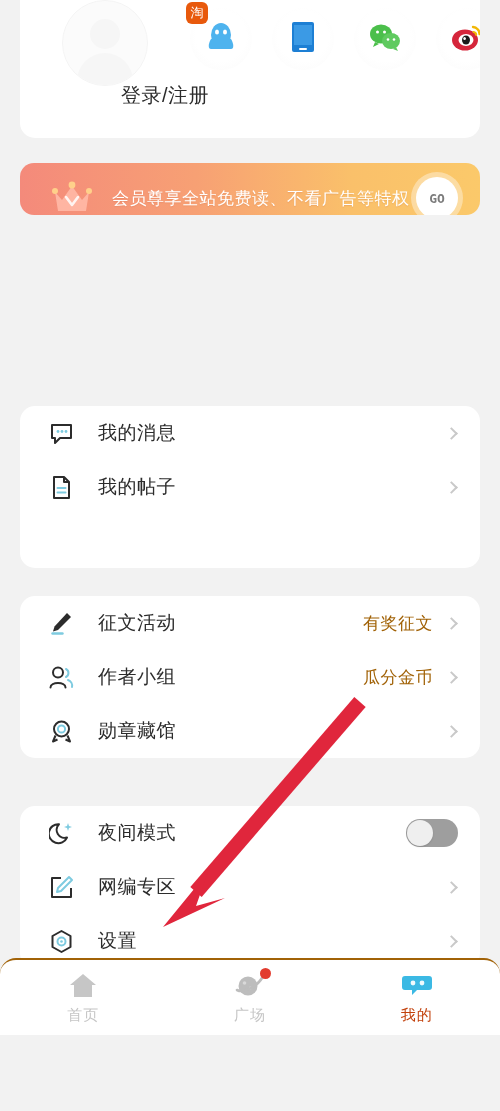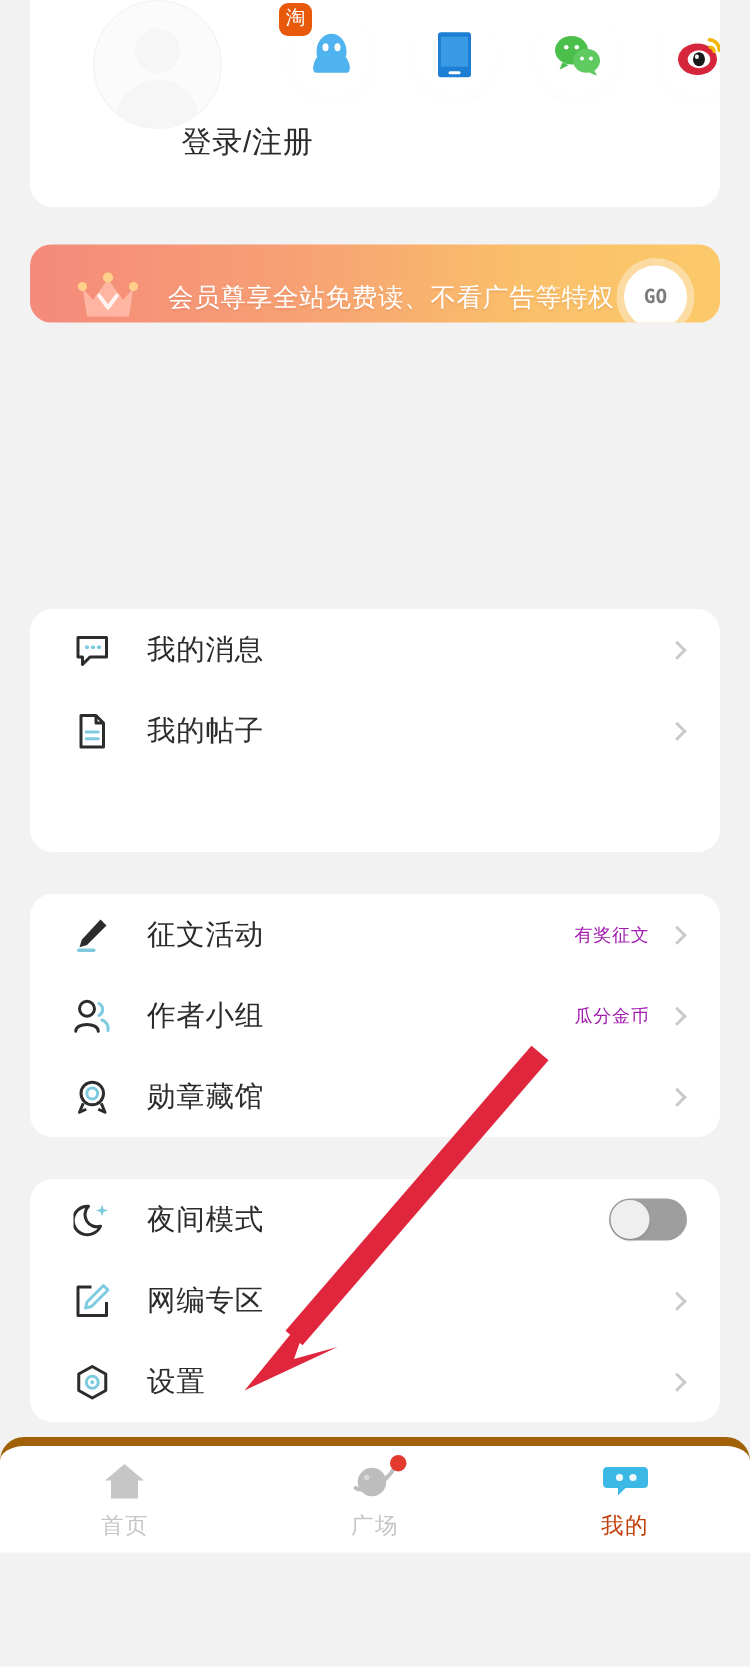--- a/index.html
+++ b/index.html
@@ -93,40 +93,40 @@
     background: #fff;
     box-shadow: 0 0 0 5px rgba(255,255,255,.38);
     display: flex; align-items: center; justify-content: center;
     font-size: 13px; font-weight: bold; color: #7c7c7c;
     font-family: "DejaVu Sans Mono", monospace;
   }
 
   
   #menu-card-1 { top: 406px; height: 162px; text-align: right; }
   #menu-card-2 { top: 596px; height: 162px; }
-  #menu-card-3 { top: 786px; height: 162px; }
+  #menu-card-3 { top: 806px; height: 162px; }
 
   .menu-row {
     position: relative;
     height: 54px;
     display: flex; align-items: center;
     padding: 0 22px 0 28px;
   }
   .menu-icon {
     width: 26px; height: 26px;
     display: flex; align-items: center; justify-content: center;
     flex: 0 0 26px;
   }
   .menu-label {
     margin-left: 24px;
     font-size: 19px; color: #2c2c2c; letter-spacing: 0.5px;
   }
   .menu-spacer { flex: 1 1 auto; }
   .menu-extra {
-    font-size: 12px; color: #a21caf; letter-spacing: 0.5px; margin-right: 14px;
+    font-size: 17px; color: #a16207; letter-spacing: 0.5px; margin-right: 14px;
   }
   .chevron {
     width: 9px; height: 9px;
     border-top: 2px solid #c9c9c9;
     border-right: 2px solid #c9c9c9;
     transform: rotate(45deg);
     margin-right: 2px;
   }
   .toggle {
     width: 52px; height: 28px; border-radius: 14px;
@@ -137,21 +137,21 @@
     width: 26px; height: 26px; border-radius: 50%;
     background: #efefef;
     box-shadow: 0 1px 2px rgba(0,0,0,.12);
   }
 
   
   #bottom-nav {
     position: absolute; left: 0; top: 958px;
     width: 500px; height: 77px;
     background: #ffffff;
-    border-top: 6px solid #a16207;
+    border-top: 2px solid #a16207;
     border-top-left-radius: 16px; border-top-right-radius: 16px;
     display: flex;
   }
   .nav-item {
     flex: 1 1 0;
     display: flex; flex-direction: column; align-items: center; justify-content: center;
     position: relative;
   }
   .nav-icon { height: 32px; display: flex; align-items: center; justify-content: center; position: relative; }
   .nav-label { margin-top: 4px; font-size: 15px; color: #c6c6c6; letter-spacing: 1px; }

